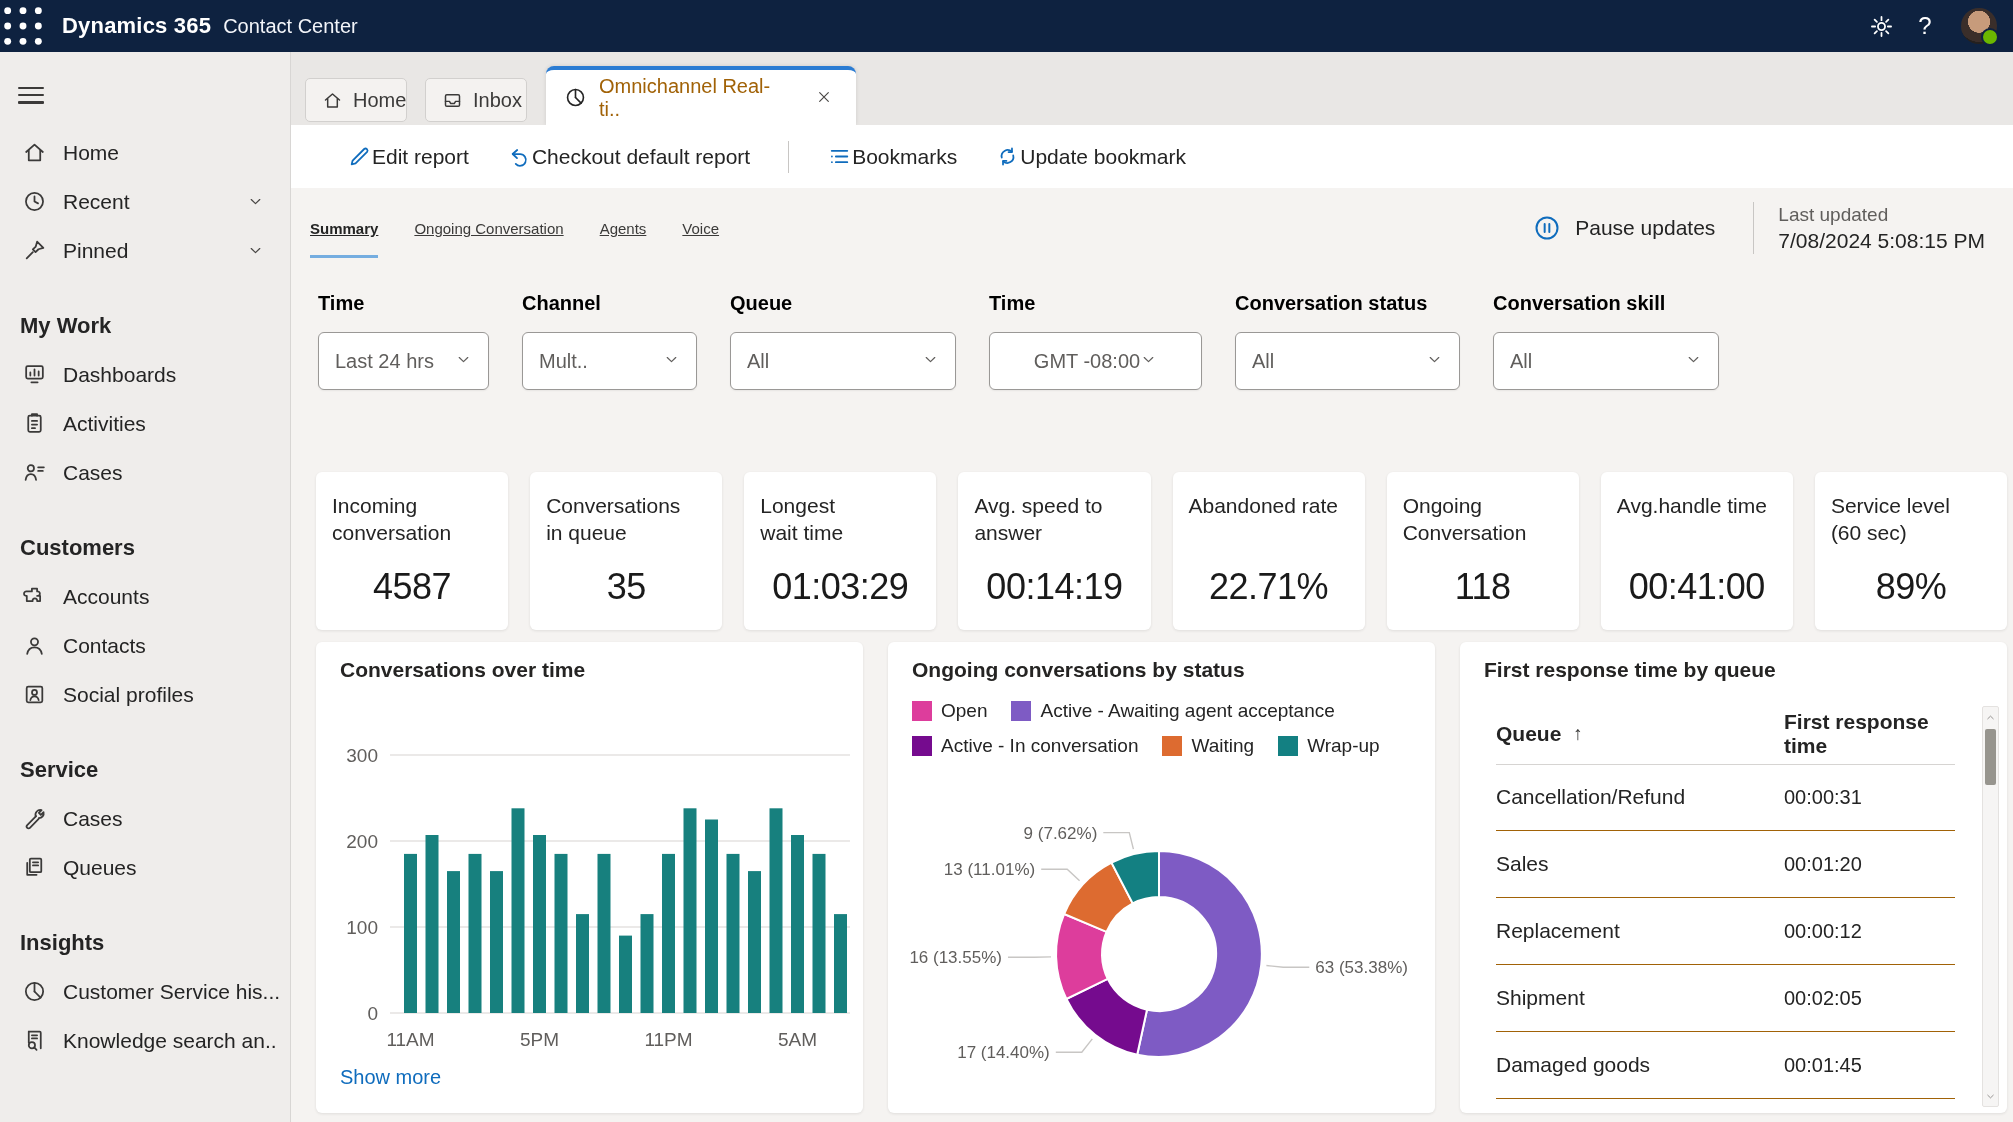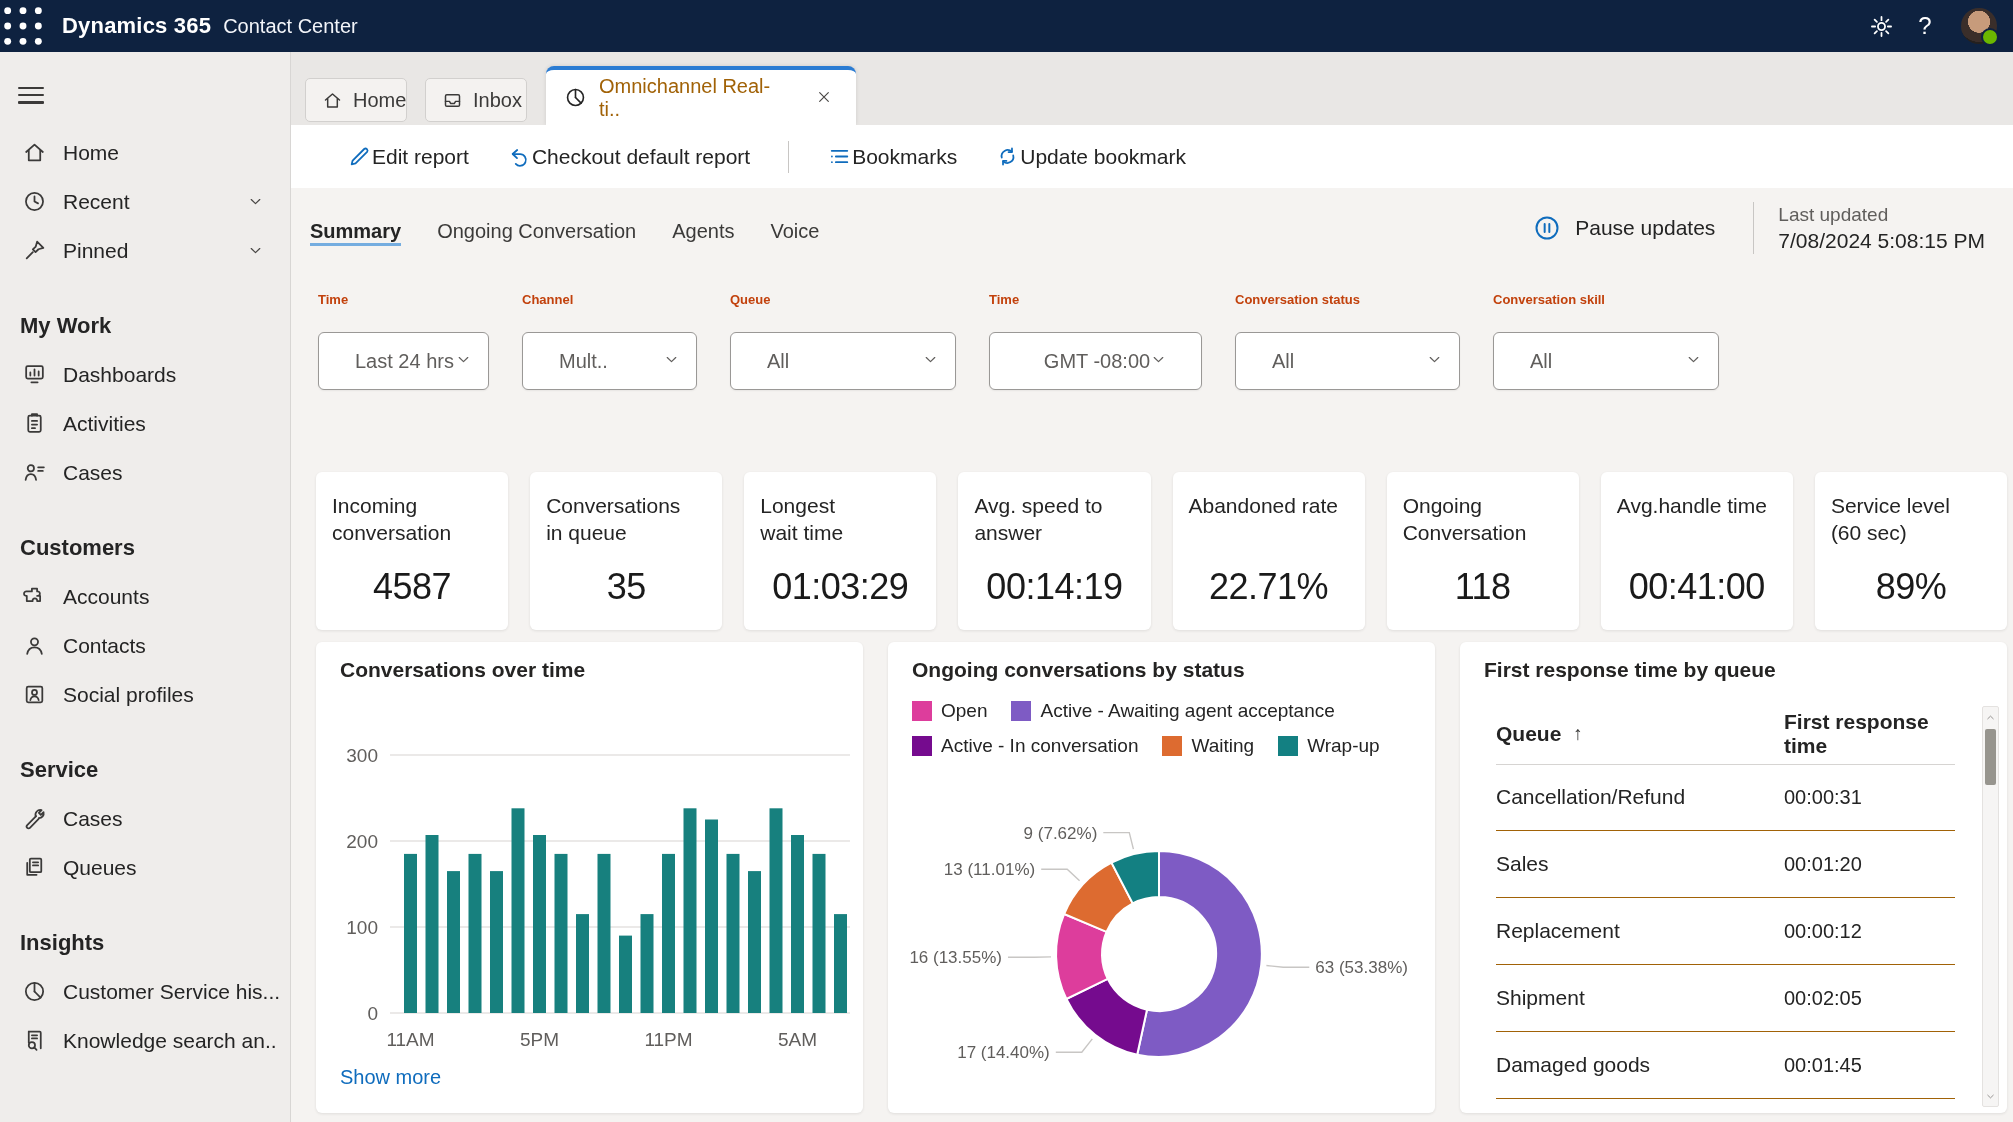--- a/index.html
+++ b/index.html
@@ -48,36 +48,36 @@
   .doc-close svg{width:16px;height:16px;}
   .toolbar{position:absolute;left:0;top:73px;right:0;height:63px;background:#fff;
     display:flex;align-items:center;padding-left:56px;box-sizing:border-box;gap:38px;}
   .tb-item{display:flex;align-items:center;gap:0;font-size:21px;color:#242424;cursor:pointer;}
   .tb-item .icon{color:#0f6cbd;}
   .tb-item .icon svg{width:25px;height:25px;}
   .tb-divider{width:1px;height:32px;background:#c8c6c4;}
   
   .report{position:absolute;left:0;top:136px;right:0;bottom:0;background:#f5f3f1;}
   .rtabs{position:absolute;left:19px;top:22px;display:flex;gap:36px;}
-  .rtab{font-size:20px;color:#3b3a39;padding:10px 0 0 0;cursor:pointer;border-bottom:3px solid transparent;}
+  .rtab{font-size:15px;color:#3b3a39;padding:10px 0 18px 0;cursor:pointer;border-bottom:3px solid transparent;text-decoration:underline;}
   .rtab.active{font-weight:bold;color:#242424;border-bottom:3px solid #75ade0;}
   .updates{position:absolute;right:28px;top:14px;display:flex;align-items:center;}
   .pause{display:flex;align-items:center;gap:14px;font-size:21px;cursor:pointer;}
   .pause .icon{color:#0f6cbd;}
   .pause .icon svg{width:28px;height:28px;}
   .upd-divider{width:1px;height:52px;background:#c8c6c4;margin:0 24px 0 38px;}
   .lastupd .l1{font-size:19px;color:#605e5c;}
   .lastupd .l2{font-size:21px;color:#242424;margin-top:3px;}
   
   .filters{position:absolute;left:27px;top:104px;display:flex;gap:33px;}
-  .filter .flabel{font-size:13px;font-weight:bold;color:#c2410c;height:30px;}
+  .filter .flabel{font-size:20px;font-weight:bold;color:#000000;height:30px;}
   .fbox{margin-top:10px;height:58px;background:#fff;border:1px solid #9a9896;border-radius:6px;
     display:flex;align-items:center;justify-content:space-between;padding:0 16px;cursor:pointer;
     box-sizing:border-box;box-shadow:0 1px 2px rgba(0,0,0,.06);}
-  .fvalue{font-size:20px;color:#605e5c;margin-left:20px;}
+  .fvalue{font-size:20px;color:#605e5c;}
   .fchev{color:#605e5c;}
   .fchev svg{width:17px;height:17px;}
   
   .kpis{position:absolute;left:25px;top:284px;width:1691px;height:158px;display:flex;gap:22px;border-radius:21px;}
   .kpi{flex:1;background:#fff;border-radius:6px;box-shadow:0 1px 3px rgba(0,0,0,.09);
     position:relative;padding:20px 16px;box-sizing:border-box;}
   .kpi-title{font-size:21px;line-height:27px;color:#242424;}
   .kpi-value{position:absolute;left:0;right:0;bottom:22px;text-align:center;font-size:36px;
     color:#1a1a1a;letter-spacing:-.5px;}
   

